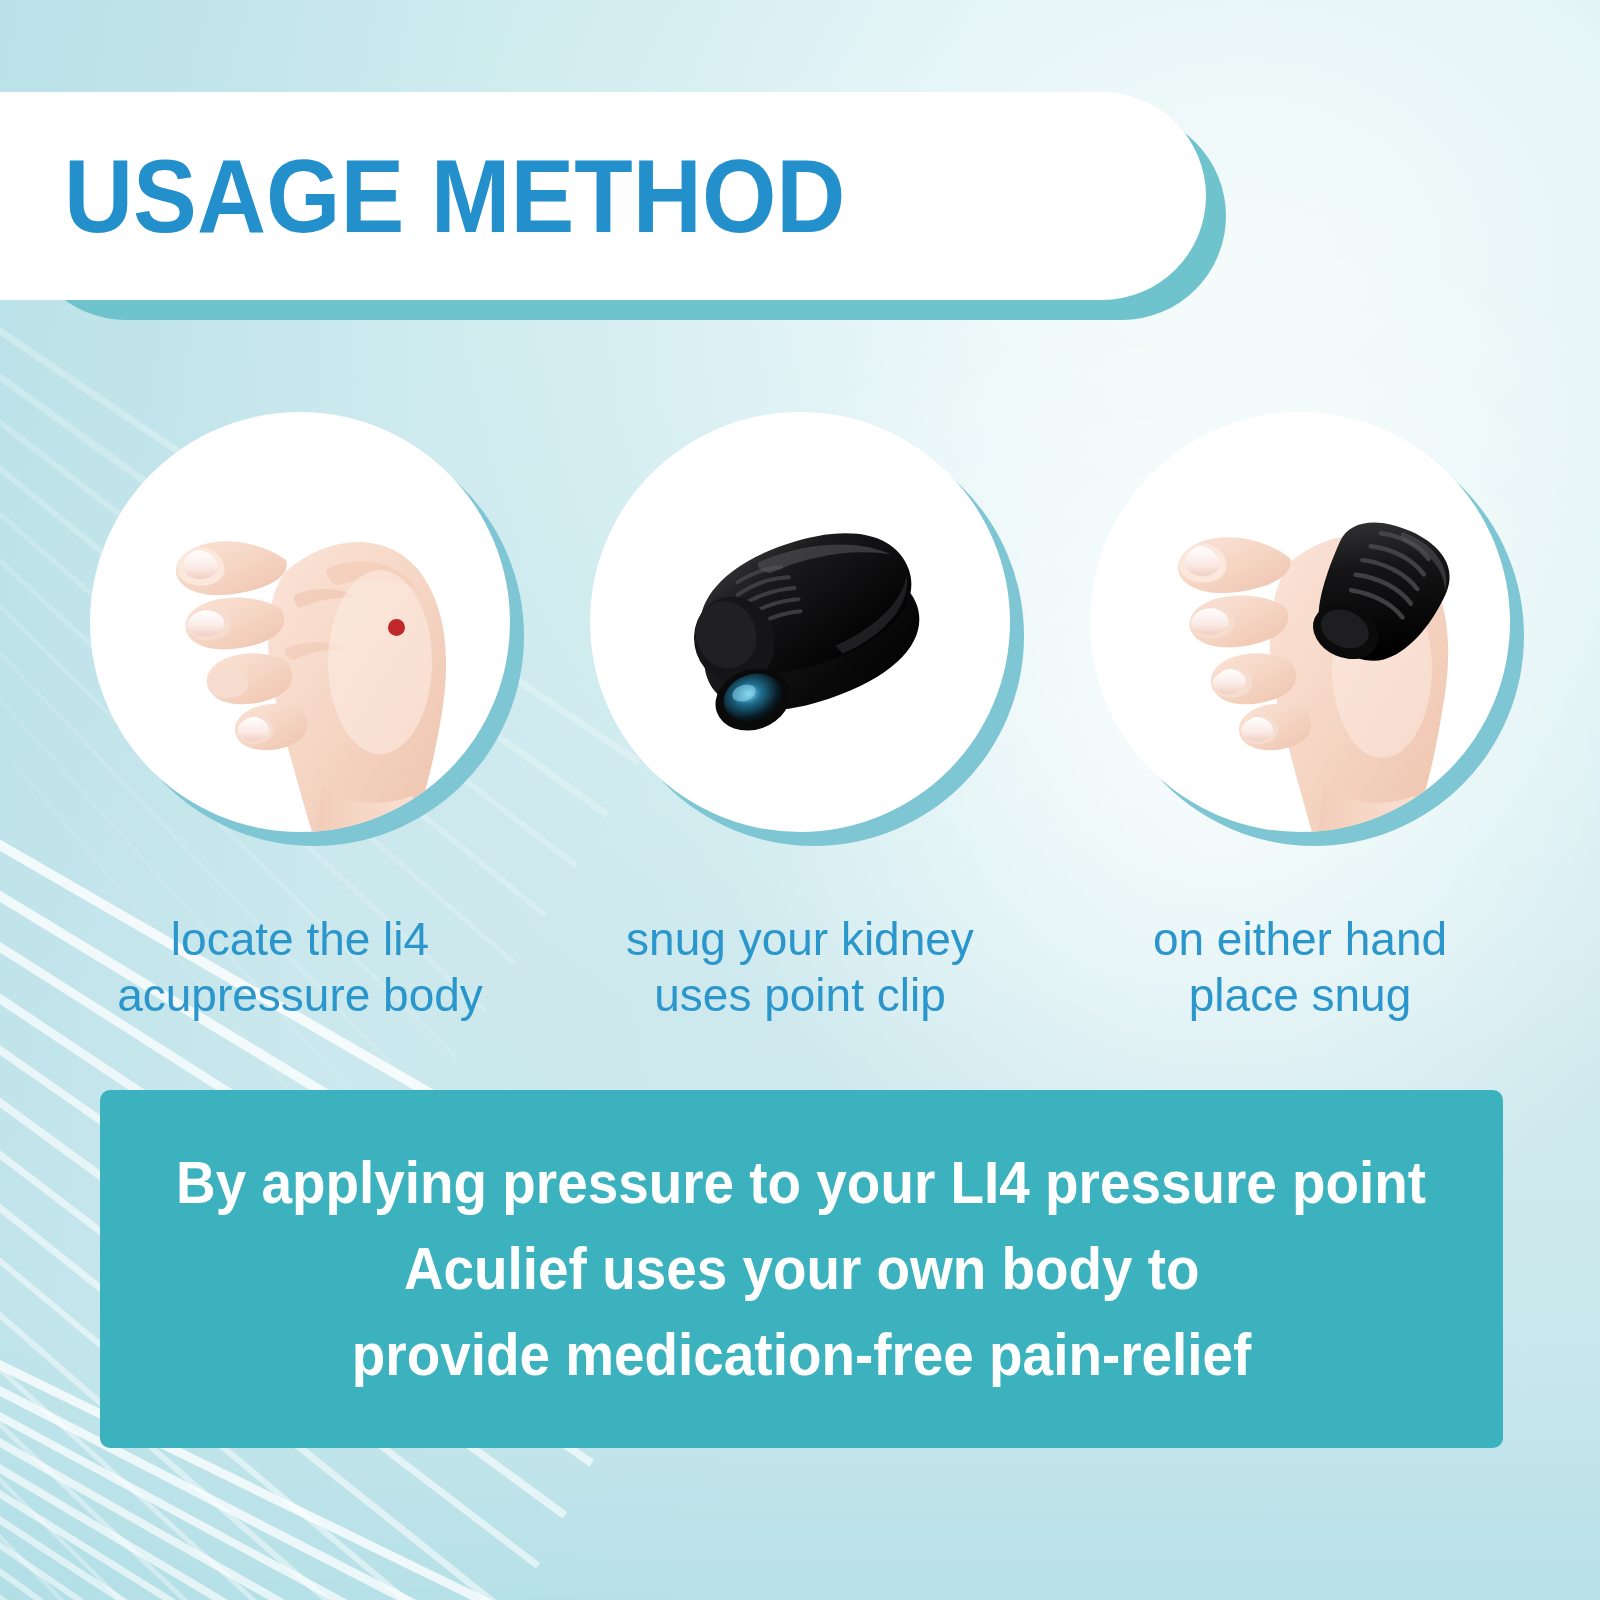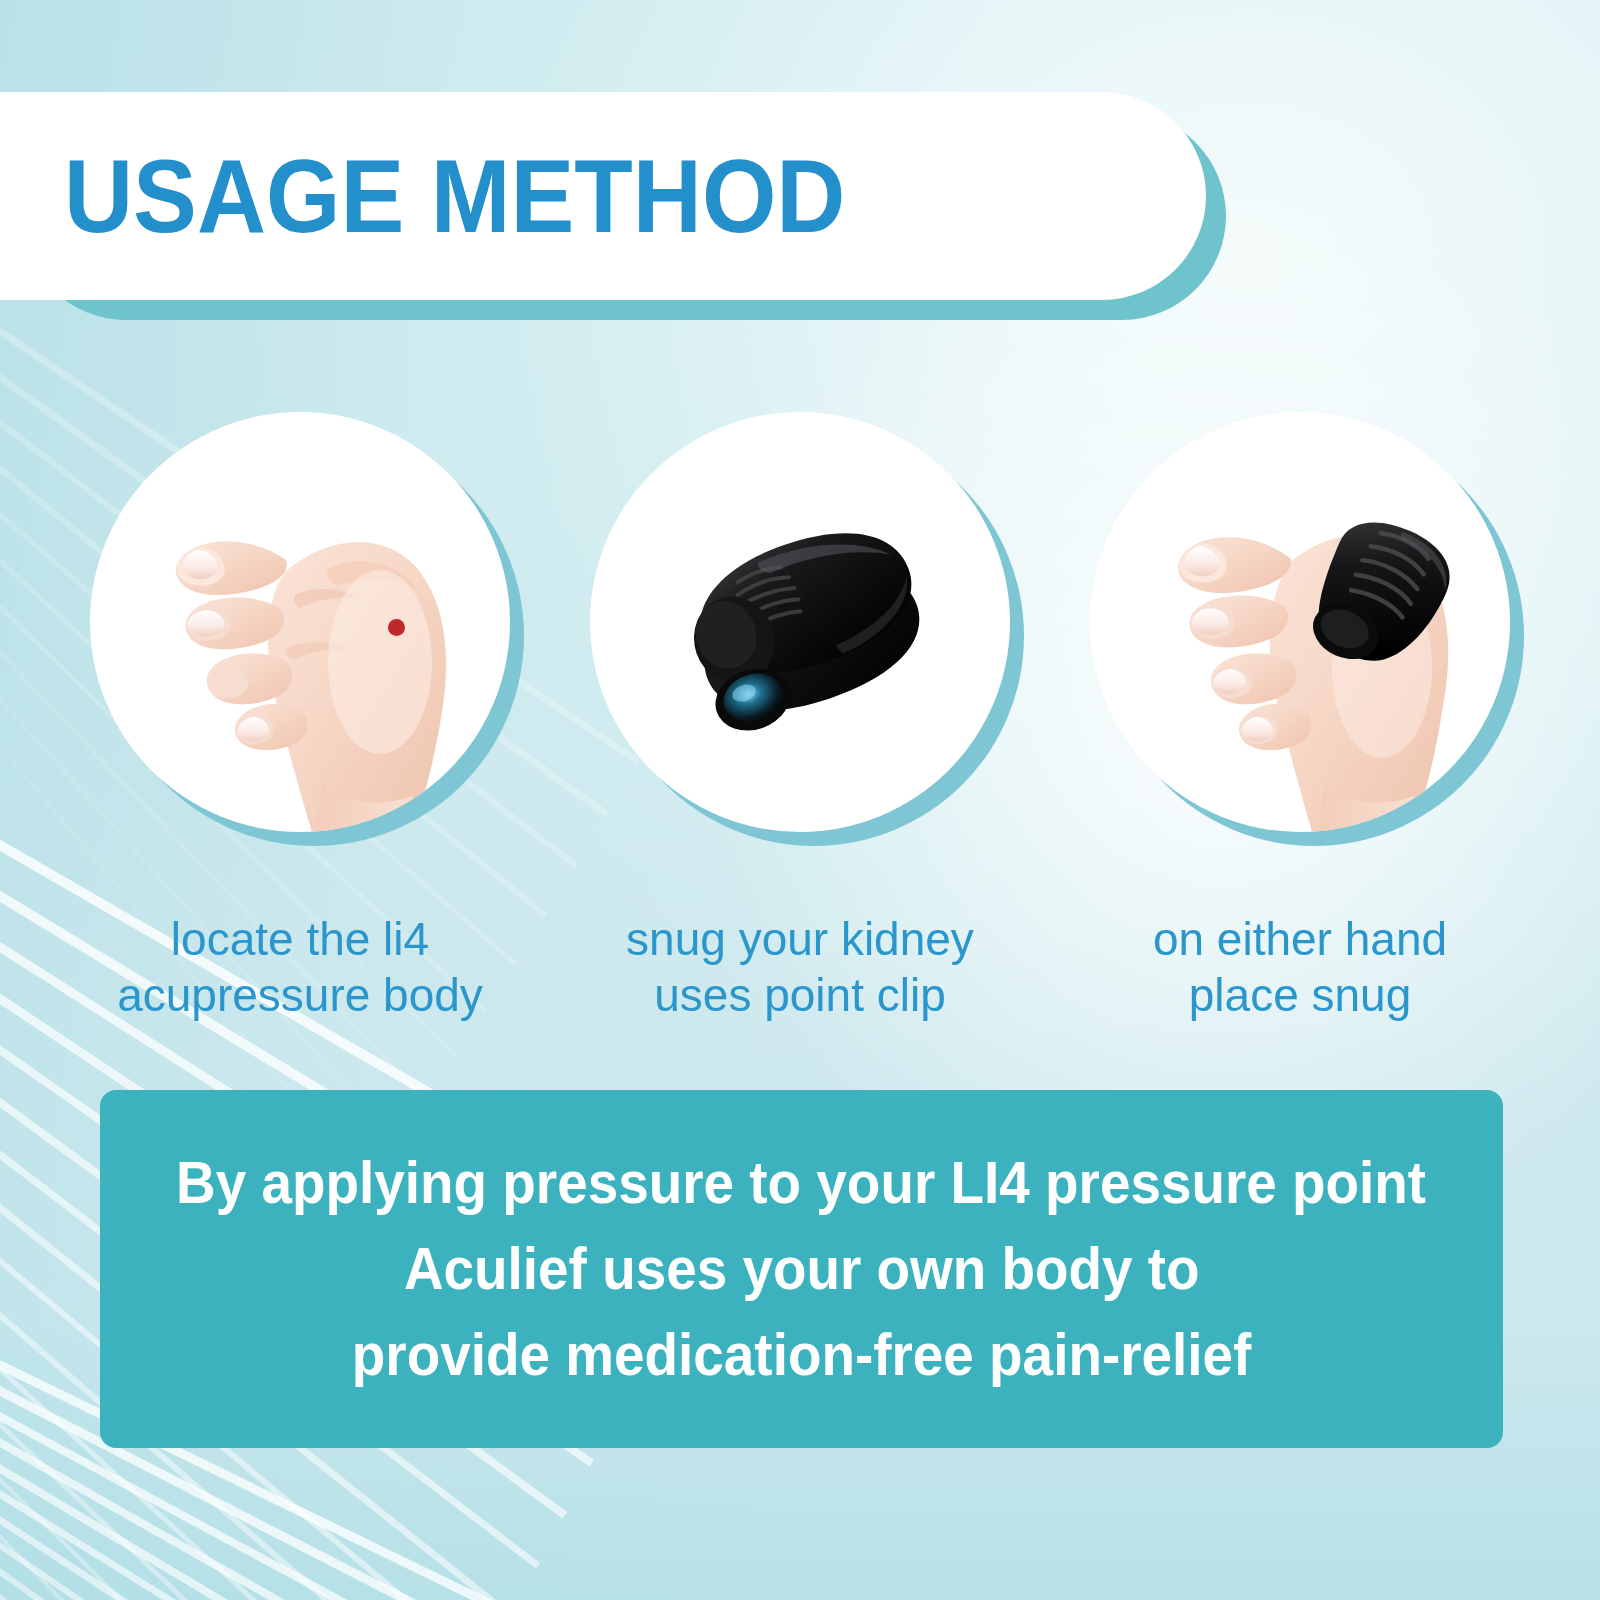--- a/index.html
+++ b/index.html
@@ -170,21 +170,21 @@
   .caption span { display: block; }
 
   
   .promo-panel {
     position: absolute;
     left: 100px;
     top: 1090px;
     width: 1403px;
     height: 358px;
     background: #3bb2bd;
-    border-radius: 16px;
+    border-radius: 10px;
     display: flex;
     flex-direction: column;
     align-items: center;
     justify-content: center;
   }
   .promo-line {
     color: #ffffff;
     font-size: 59px;
     line-height: 86px;
     font-weight: bold;

